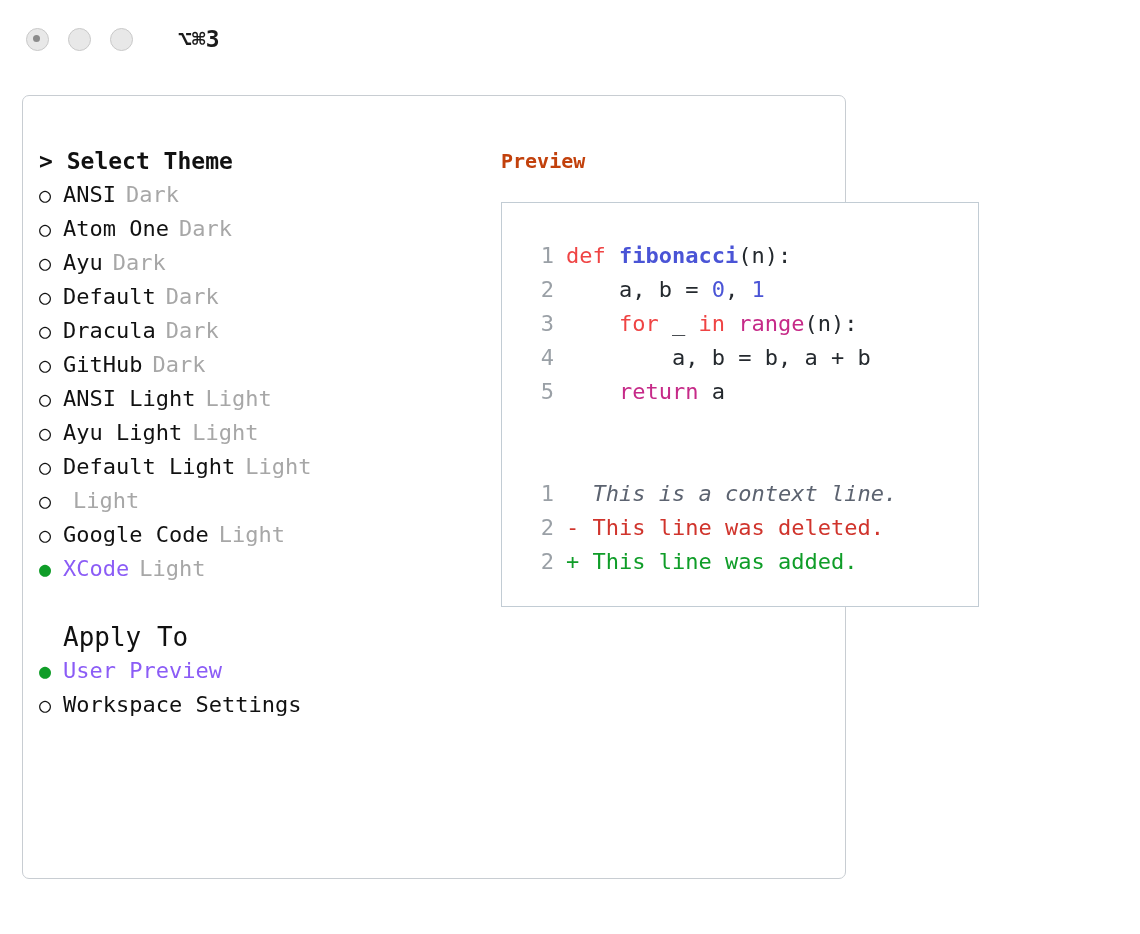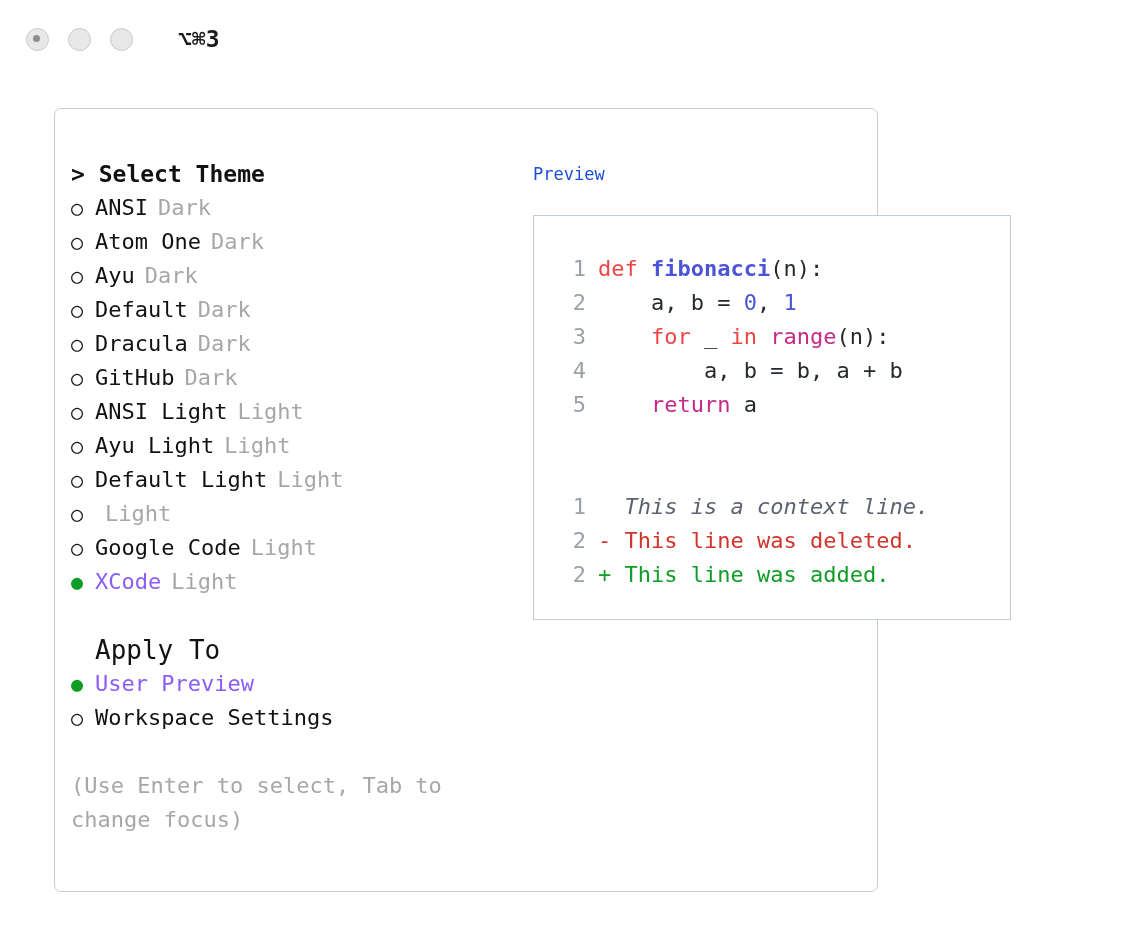--- a/index.html
+++ b/index.html
@@ -54,28 +54,27 @@
     margin-left: 26px;
     font-size: 23px;
     font-weight: bold;
     color: #1b1b1b;
     letter-spacing: 0px;
   }
   
   .panel {
     position: absolute;
     left: 22px;
-    top: 108px;
+    top: 95px;
     width: 824px;
     height: 784px;
     border: 1px solid #c8cdd2;
     border-radius: 7px;
     box-sizing: border-box;
     background: #ffffff;
-    margin-left: 32px;
   }
   .left-col {
     position: absolute;
     left: 16px;
     top: 48px;
     width: 450px;
   }
   .right-col {
     position: absolute;
     left: 478px;
@@ -131,24 +130,25 @@
   .gap-md { height: 34px; }
   .hint {
     font-size: 22px;
     line-height: 34px;
     color: #a7a7a7;
     white-space: pre-wrap;
     max-width: 420px;
   }
   
   .preview-title {
-    font-size: 17px;
-    color: #1d4ed8;
-    line-height: 34px;
-    white-space: pre;
+    font-size: 20px;
+    color: #c2410c;
+    line-height: 34px;
+    white-space: pre;
+    font-weight: bold;
   }
   .preview-box {
     margin-top: 24px;
     width: 478px;
     height: 405px;
     border: 1px solid #c2ccd4;
     box-sizing: border-box;
     background: #ffffff;
     padding: 36px 0 0 18px;
   }
@@ -281,21 +281,20 @@
           <span class="name">User Preview</span>
         </div>
         <div class="row">
           <span class="bullet">○</span>
           <span class="name">Workspace Settings</span>
         </div>
       </div>
 
       <div class="gap-md"></div>
 
-      <div class="hint">(Use Enter to select, Tab to change focus)</div>
 
     </div>
 
     <div class="right-col">
 
       <div class="preview-title">Preview</div>
 
       <div class="preview-box">
 
         <div class="code-line">

